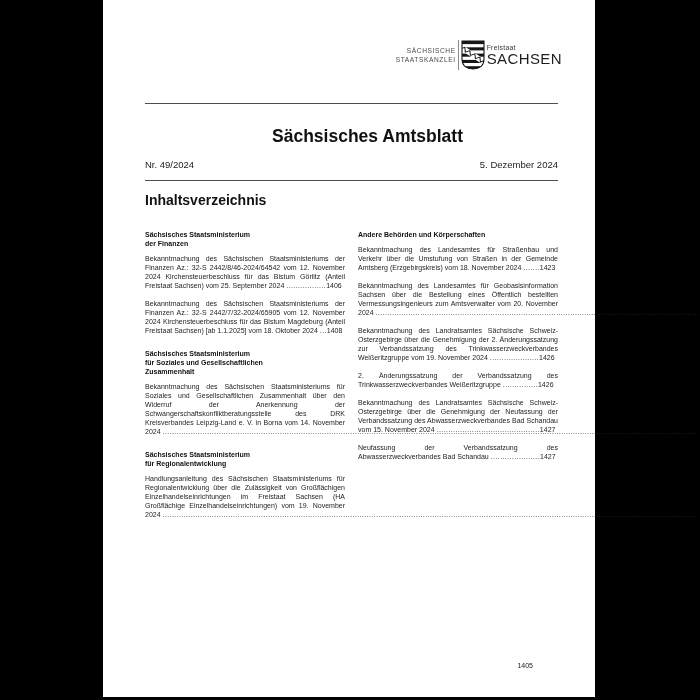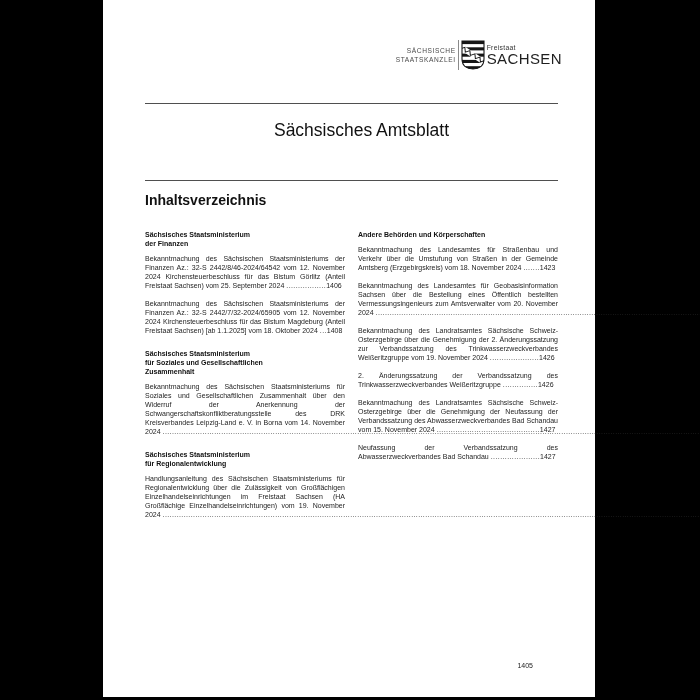--- a/index.html
+++ b/index.html
@@ -26,22 +26,22 @@
   .brand-divider { width: 1px; height: 30px; background: #8a8a8a; }
   .coat { display: block; }
   .state-prefix { font-size: 6.8px; line-height: 7px; color: #333; letter-spacing: 0.3px; }
   .state-name { font-size: 15px; line-height: 15px; color: #1f1f1f; letter-spacing: 0.4px; font-weight: 500; }
 
   
   .rule { position: absolute; left: 42px; width: 413px; height: 1px; background: #4f4f4f; }
   .rule1 { top: 103px; }
   .rule2 { top: 180px; }
   .title {
-    position: absolute; top: 110px; left: 42px; width: 413px; margin: 10px;
-    text-align: center; font-size: 17.5px; font-weight: normal; color: #111;
+    position: absolute; top: 110px; left: 42px; width: 413px; margin: 16px;
+    text-align: center; font-size: 17.5px; font-weight: bold; color: #111;
   }
   .issue-row {
     position: absolute; top: 159px; left: 42px; width: 413px;
     display: flex; justify-content: space-between;
     font-size: 9.5px; color: #222;
   }
   .toc-heading {
     position: absolute; top: 192px; left: 42px; margin: 0;
     font-size: 14px; font-weight: bold; color: #111;
   }
@@ -99,20 +99,24 @@
         <path d="M1,1 H23 V19 C23,26 18,29 12,29 C6,29 1,26 1,19 Z" fill="none" stroke="#161616" stroke-width="1.1"></path>
       </svg>
       <div class="state">
         <div class="state-prefix">Freistaat</div>
         <div class="state-name">SACHSEN</div>
       </div>
     </header>
 
     <div class="rule rule1"></div>
     <h1 class="title">Sächsisches Amtsblatt</h1>
+    <div class="issue-row">
+      <span>Nr. 49/2024</span>
+      <span>5. Dezember 2024</span>
+    </div>
     <div class="rule rule2"></div>
 
     <h2 class="toc-heading">Inhaltsverzeichnis</h2>
 
     <div class="col col-left">
       <section class="toc-section">
         <h3 class="sec-heading">Sächsisches Staatsministerium
 der Finanzen</h3>
         <p class="entry"><span class="etext">Bekanntmachung des Sächsischen Staatsministeriums der Finanzen Az.: 32-S 2442/8/46-2024/64542 vom 12. November 2024 Kirchensteuerbeschluss für das Bistum Görlitz (Anteil Freistaat Sachsen) vom 25. September 2024</span><span class="leader">.................</span><span class="pnum">1406</span></p>
         <p class="entry"><span class="etext">Bekanntmachung des Sächsischen Staatsministeriums der Finanzen Az.: 32-S 2442/7/32-2024/65905 vom 12. November 2024 Kirchensteuerbeschluss für das Bistum Magdeburg (Anteil Freistaat Sachsen) [ab 1.1.2025] vom 18. Oktober 2024</span><span class="leader">...</span><span class="pnum">1408</span></p>

